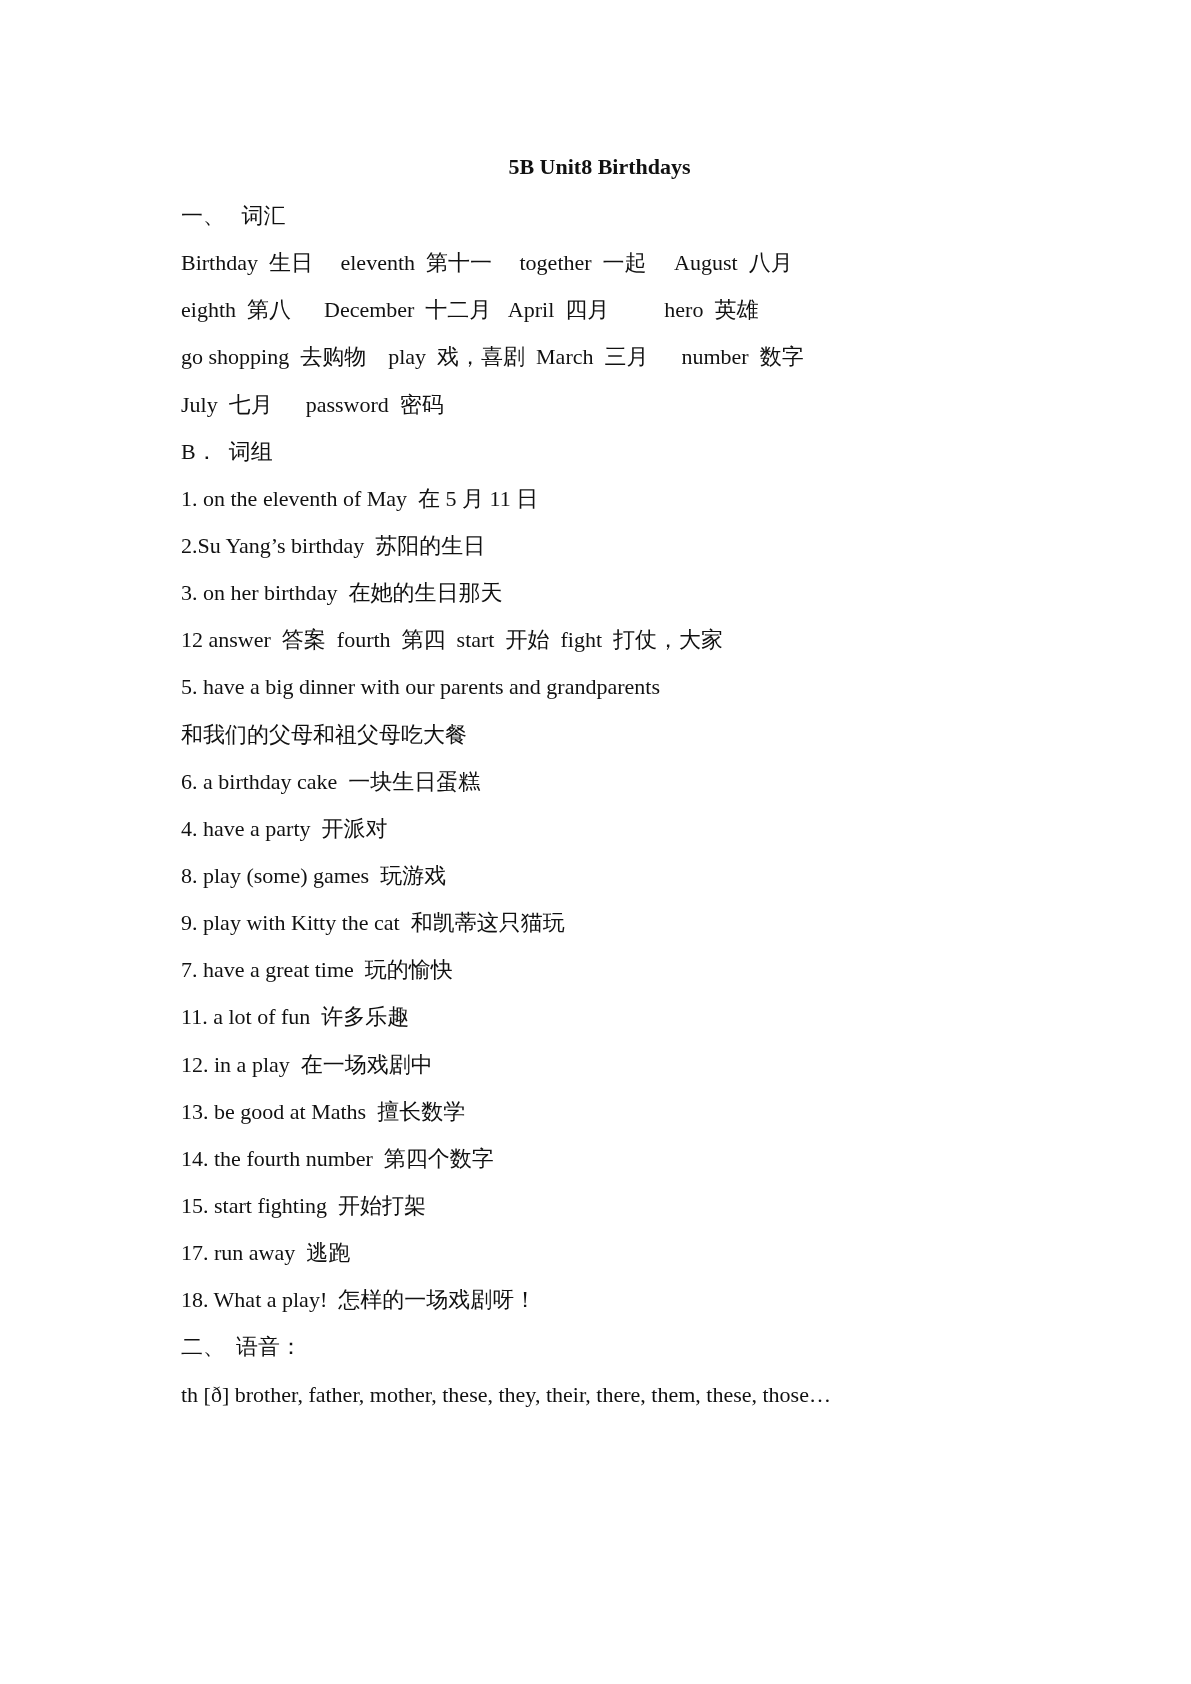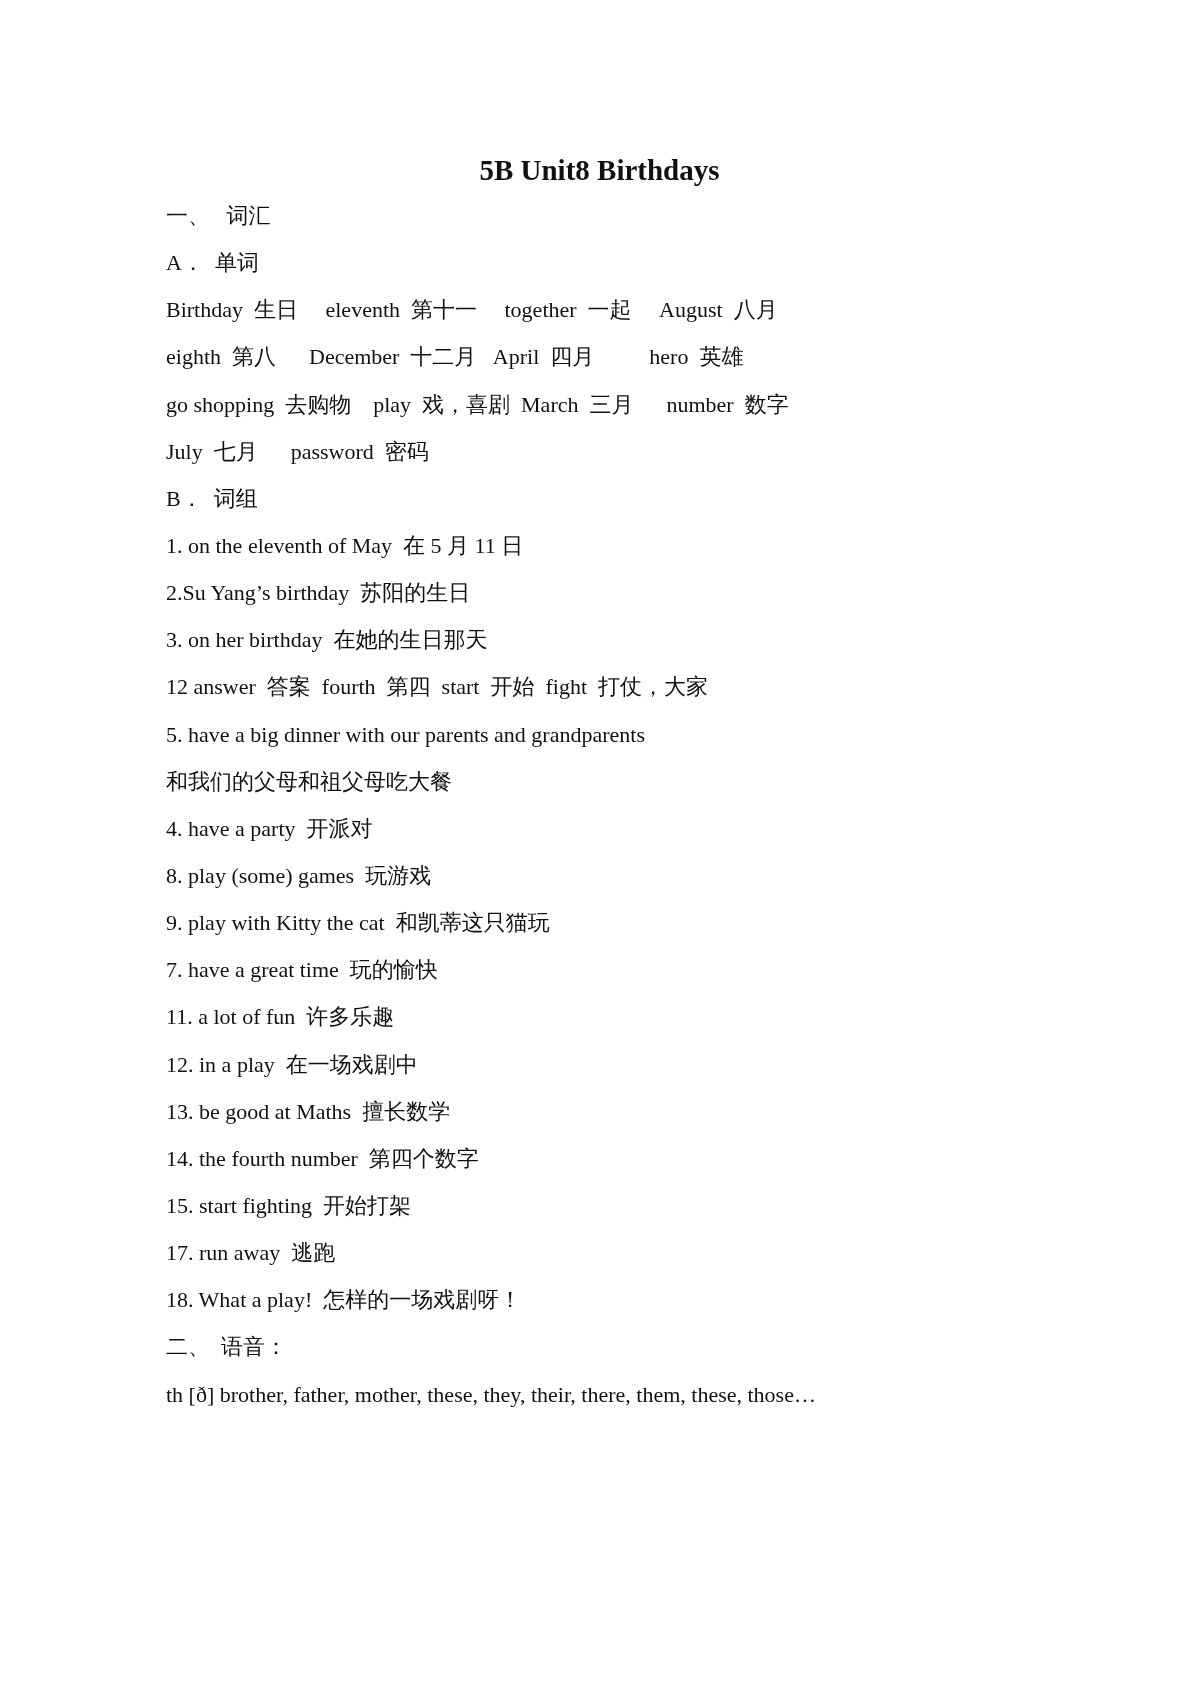--- a/index.html
+++ b/index.html
@@ -1,41 +1,41 @@
 <!DOCTYPE html>
 <html><head>
 <meta charset="utf-8">
 <style>
   html, body { margin: 0; padding: 0; background: #ffffff; }
   body { width: 1191px; height: 1684px; position: relative; overflow: hidden;
          font-family: "Liberation Serif", "DejaVu Serif", serif; color: #111; }
   .title { position: absolute; top: 154px; left: 0; width: 1191px; text-align: center;
-           font-weight: bold; font-size: 29px; padding-left: 8px; box-sizing: border-box; }
-  .lines { position: absolute; top: 199px; left: 166px; width: 900px; }
+           font-weight: bold; font-size: 22px; padding-left: 8px; box-sizing: border-box; }
+  .lines { position: absolute; top: 199px; left: 181px; width: 900px; }
   .line { height: 47.15px; line-height: 34px; font-size: 22px; white-space: pre; }
 </style>
 </head>
 <body>
 
 <div class="title">5B Unit8 Birthdays</div>
 
 <div class="lines">
   <div class="line">一、   词汇</div>
-  <div class="line">A．  单词</div>
   <div class="line">Birthday  生日     eleventh  第十一     together  一起     August  八月</div>
   <div class="line">eighth  第八      December  十二月   April  四月          hero  英雄</div>
   <div class="line">go shopping  去购物    play  戏，喜剧  March  三月      number  数字</div>
   <div class="line">July  七月      password  密码</div>
   <div class="line">B．  词组</div>
   <div class="line">1. on the eleventh of May  在 5 月 11 日</div>
   <div class="line">2.Su Yang’s birthday  苏阳的生日</div>
   <div class="line">3. on her birthday  在她的生日那天</div>
   <div class="line">12 answer  答案  fourth  第四  start  开始  fight  打仗，大家</div>
   <div class="line">5. have a big dinner with our parents and grandparents</div>
   <div class="line">和我们的父母和祖父母吃大餐</div>
+  <div class="line">6. a birthday cake  一块生日蛋糕</div>
   <div class="line">4. have a party  开派对</div>
   <div class="line">8. play (some) games  玩游戏</div>
   <div class="line">9. play with Kitty the cat  和凯蒂这只猫玩</div>
   <div class="line">7. have a great time  玩的愉快</div>
   <div class="line">11. a lot of fun  许多乐趣</div>
   <div class="line">12. in a play  在一场戏剧中</div>
   <div class="line">13. be good at Maths  擅长数学</div>
   <div class="line">14. the fourth number  第四个数字</div>
   <div class="line">15. start fighting  开始打架</div>
   <div class="line">17. run away  逃跑</div>

